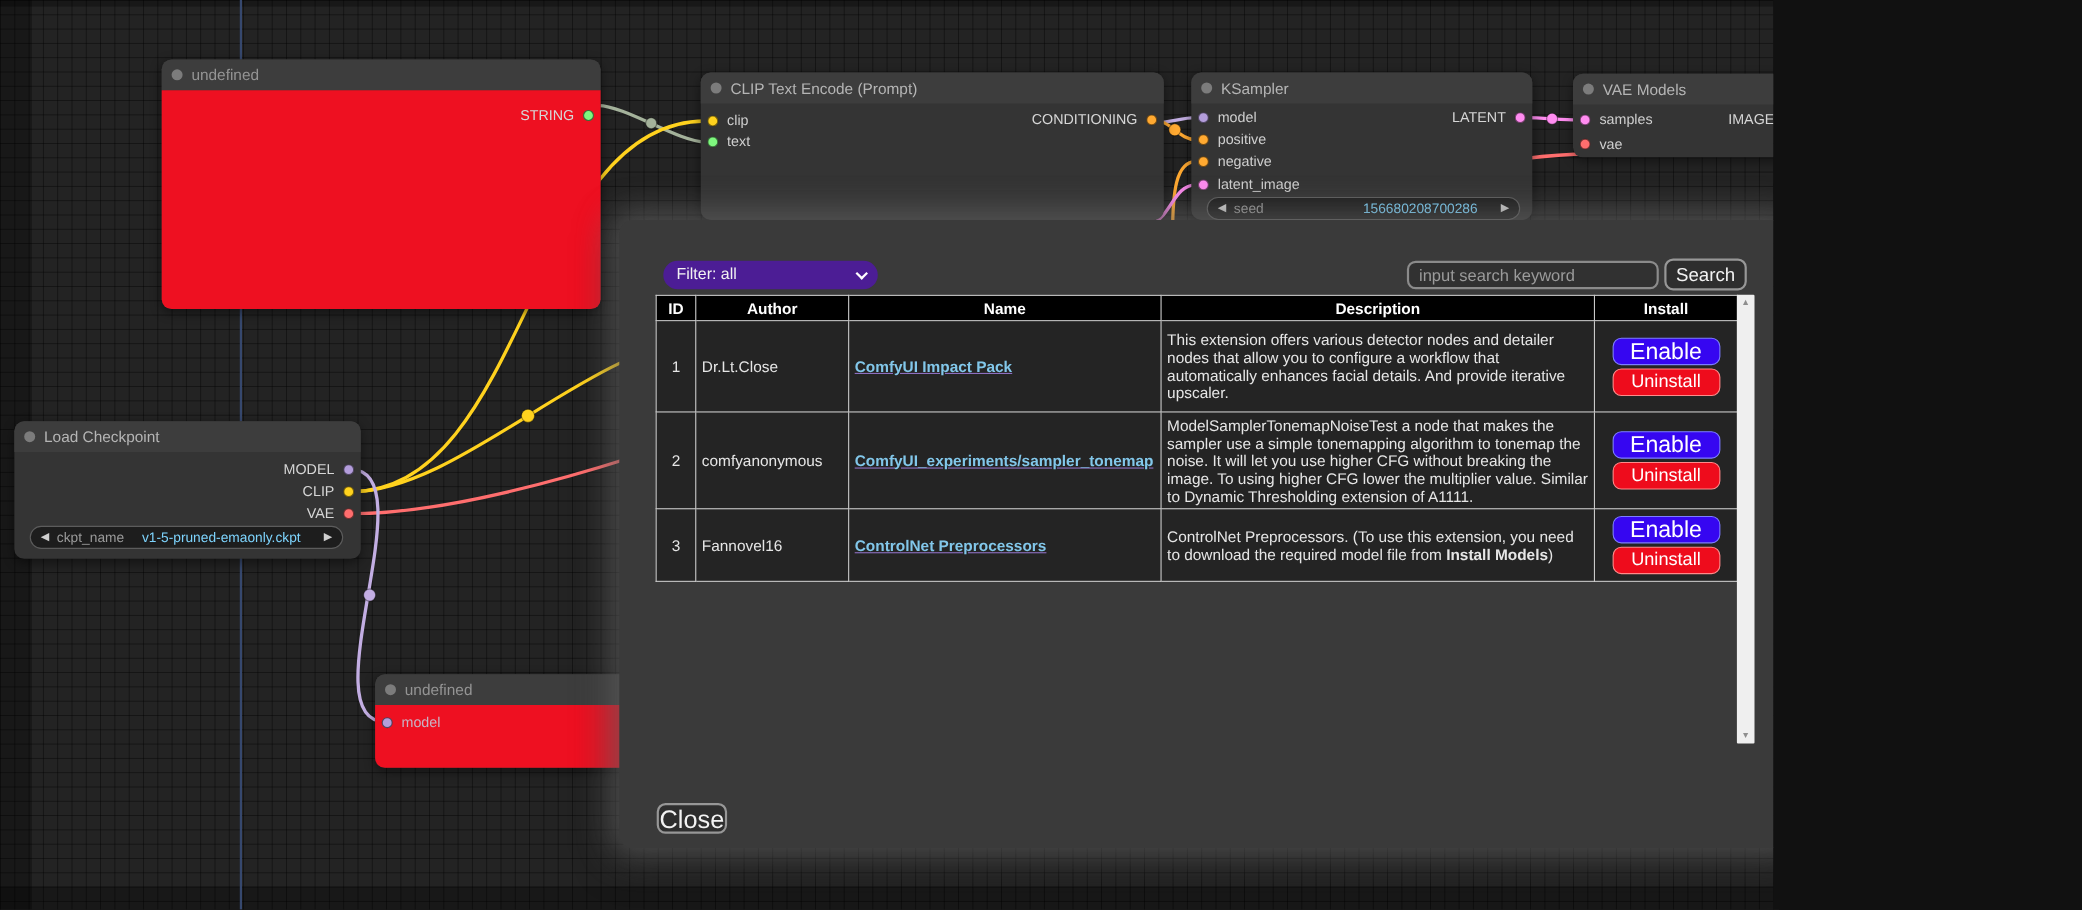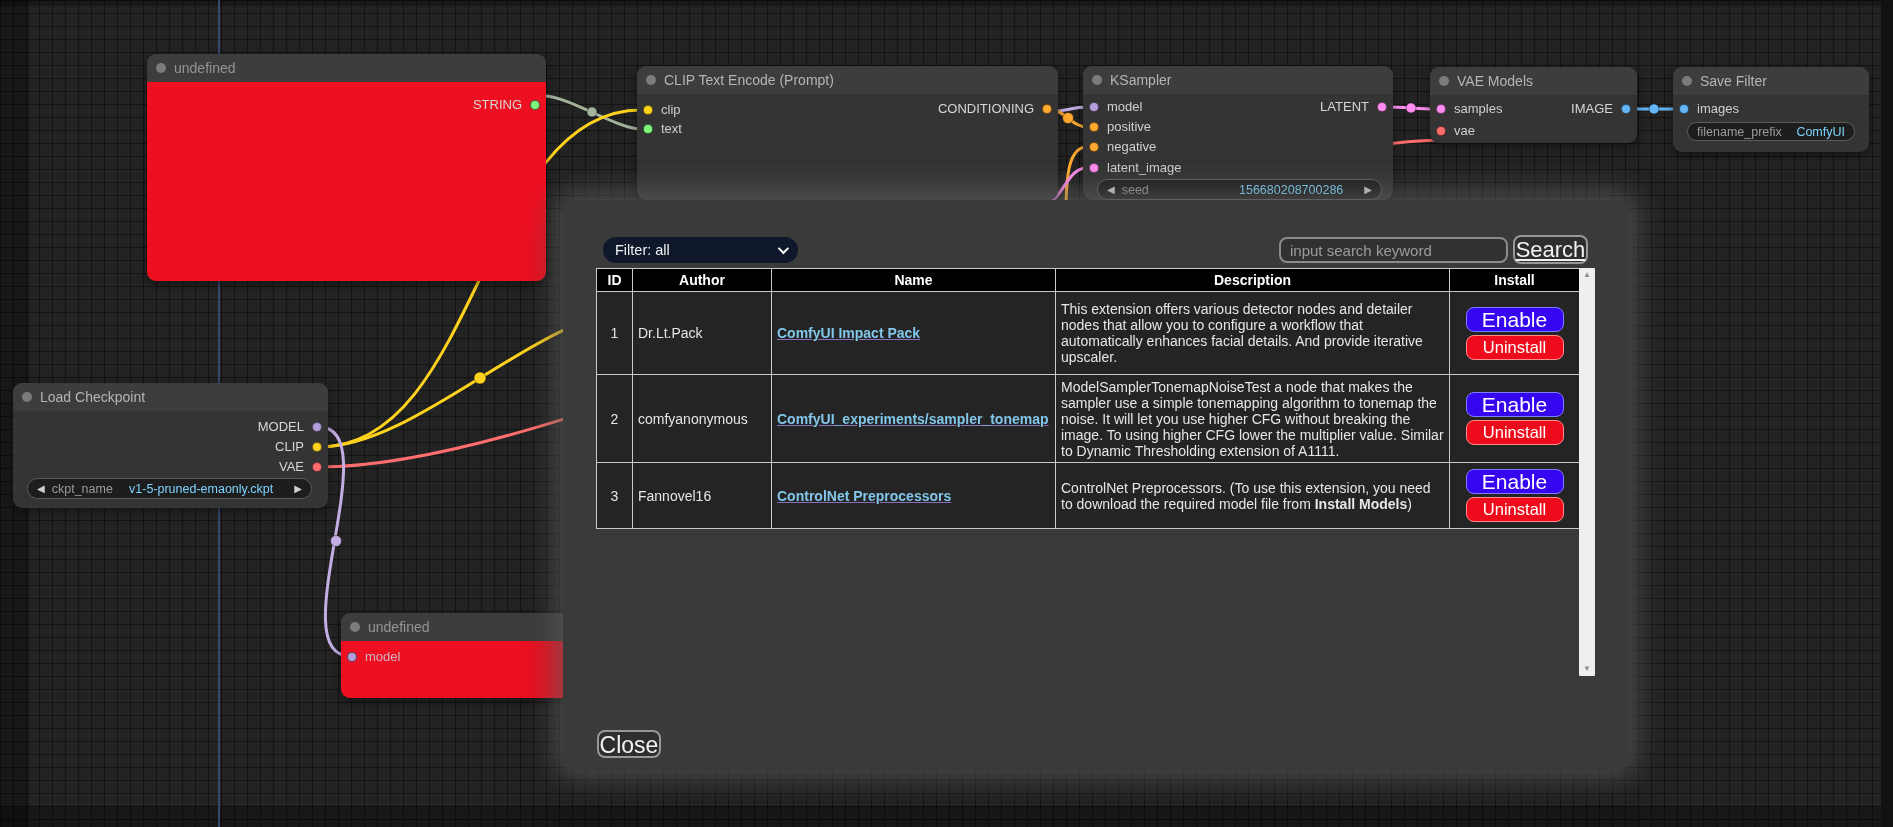--- a/index.html
+++ b/index.html
@@ -3,21 +3,21 @@
 <meta charset="utf-8">
 <style>
   :root{
     --c-model:#b39ddb; --c-clip:#ffd21e; --c-vae:#ff6e6e; --c-cond:#ffa931;
     --c-latent:#ff8cf0; --c-image:#64b5f6; --c-string:#7ef77e; --c-stringwire:#a4b29b;
     --c-enable:#3606f1; --c-uninstall:#ee0c1c; --c-link:#82c7ea; --c-err:#ee1021;
     --node-hdr:#3d3d3d; --node-body:#343434; --canvas:#232323; --modal:#3a3a3a;
   }
   *{box-sizing:border-box; margin:0; padding:0;}
   body{font-family:"Liberation Sans", sans-serif; background:#111;}
-  .canvas{position:relative; width:1881px; height:827px; overflow:hidden;
+  .canvas{position:relative; width:1612px; height:827px; overflow:hidden;
     background-color:var(--canvas);
     background-image:linear-gradient(rgba(0,0,0,0.42) 1px, transparent 1px),
                      linear-gradient(90deg, rgba(0,0,0,0.42) 1px, transparent 1px);
     background-size:13px 13px;}
   .edge-strip{position:absolute; background:rgba(0,0,0,0.30); z-index:1;}
   .axis-line{position:absolute; left:218px; top:0; width:2px; height:827px; background:#36486e; z-index:2;}
   svg.wires{position:absolute; left:0; top:0; z-index:3;}
   
   .node{position:absolute; z-index:4; border-radius:9px; box-shadow:0 3px 10px rgba(0,0,0,0.45); background:var(--node-body);}
   .node-header{position:absolute; left:0; top:0; right:0; height:28px; background:var(--node-hdr);
@@ -35,30 +35,30 @@
   .slot.out .port{right:0;}
   .widget{position:absolute; height:21px; background:#1d1d1d; border:1px solid #5c5c5c; border-radius:11px;
     display:flex; align-items:center; font-size:12.5px; color:#9a9a9a; padding:0 9px; gap:7px;justify-content:space-between;}
   .widget .warrow{color:#cfcfcf; font-size:10px; line-height:21px;}
   .widget .wval{color:#7dd3fc; margin-left:auto;}
   .widget .wval.pad{margin-right:14px;}
   
   .modal{position:absolute; left:563px; top:200px; width:1066px; height:571px; z-index:10;
     background:var(--modal); border-radius:12px;
     box-shadow:0 0 30px 8px rgba(148,148,148,0.45), 0 8px 40px rgba(0,0,0,0.55);}
-  .filter-select{position:absolute; left:40px; top:37px; width:195px; height:26px; background:#0f172a;
+  .filter-select{position:absolute; left:40px; top:37px; width:195px; height:26px; background:#4c1d95;
     border-radius:13px; color:#f2f2f2; font-size:14.5px; display:flex; align-items:center; padding:0 12px; cursor:pointer;text-align:center;}
   .filter-chevron{margin-left:auto; width:8px; height:8px; border-right:2px solid #fff; border-bottom:2px solid #fff;
     transform:rotate(45deg) translateY(-2px);}
   .search-input{position:absolute; left:716px; top:37px; width:229px; height:26px; background:#313131;
     border:2px solid #8b8b8b; border-radius:8px; color:#e8e8e8; font-size:15px; padding:0 9px; outline:none;}
   .search-input::placeholder{color:#9b9b9b;}
   .btn-plain{background:#2e2e2e; border:2px solid #979797; border-radius:8px; color:#f2f2f2; cursor:pointer;
     font-family:"Liberation Sans", sans-serif;}
-  .search-btn{position:absolute; left:950px; top:35px; width:75px; height:29px; font-size:22px;text-decoration:underline;}
+  .search-btn{position:absolute; left:950px; top:35px; width:75px; height:29px; font-size:17px;}
   .close-btn{position:absolute; left:34px; top:530px; width:64px; height:28px; font-size:23px;}
   .table-zone{position:absolute; left:33px; top:68px; width:999px; height:408px;}
   table.ext{border-collapse:collapse; table-layout:fixed; width:983px; background:#242424;}
   table.ext th{background:#000; color:#fff; font-size:14px; font-weight:bold; height:23px; border:1px solid #c9c9c9; text-align:center;}
   table.ext td{border:1px solid #c9c9c9; color:#e6e6e6; font-size:14px; vertical-align:middle; padding:2px 5px; overflow:hidden;}
   td.c-id{text-align:center;}
   td.c-desc{font-size:13.2px; line-height:16px; vertical-align:top; padding:3px 5px; color:#eaeaea;}
   td.c-install{text-align:center; padding:4px 0;}
   a.ext-link{color:var(--c-link); font-weight:bold; text-decoration:underline; text-decoration-color:#8d6fc0;}
   .btn-enable{display:block; margin:3px auto; width:98px; height:25px; background:var(--c-enable); color:#ffffff;
@@ -271,21 +271,21 @@
             <th>ID</th>
             <th>Author</th>
             <th>Name</th>
             <th>Description</th>
             <th>Install</th>
           </tr>
         </thead>
         <tbody id="ext-rows">
             <tr style="height: 83px;">
               <td class="c-id">1</td>
-              <td>Dr.Lt.Pack</td>
+              <td>Dr.Lt.Close</td>
               <td><a class="ext-link" href="#">ComfyUI Impact Pack</a></td>
               <td class="c-desc"><span>This extension offers various detector nodes and detailer nodes that allow you to configure a workflow that automatically enhances facial details. And provide iterative upscaler.</span></td>
               <td class="c-install">
                 <button class="btn-enable">Enable</button>
                 <button class="btn-uninstall">Uninstall</button>
               </td>
             </tr>
             <tr style="height: 88px;">
               <td class="c-id">2</td>
               <td>comfyanonymous</td>

